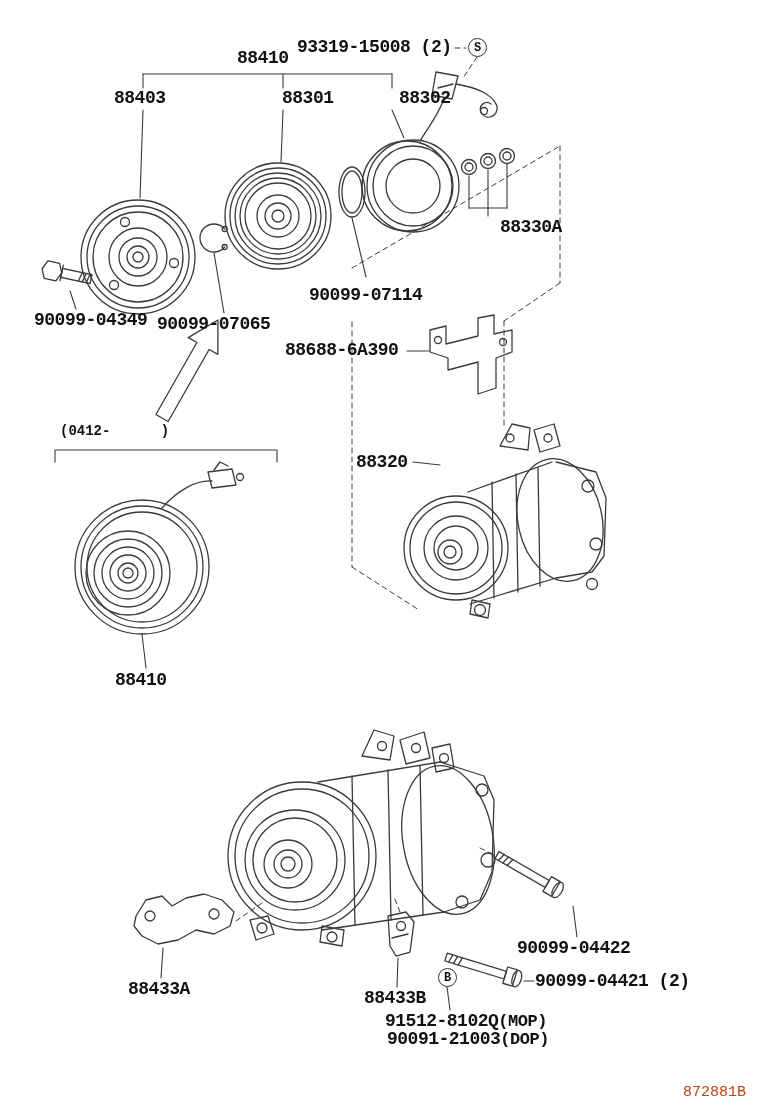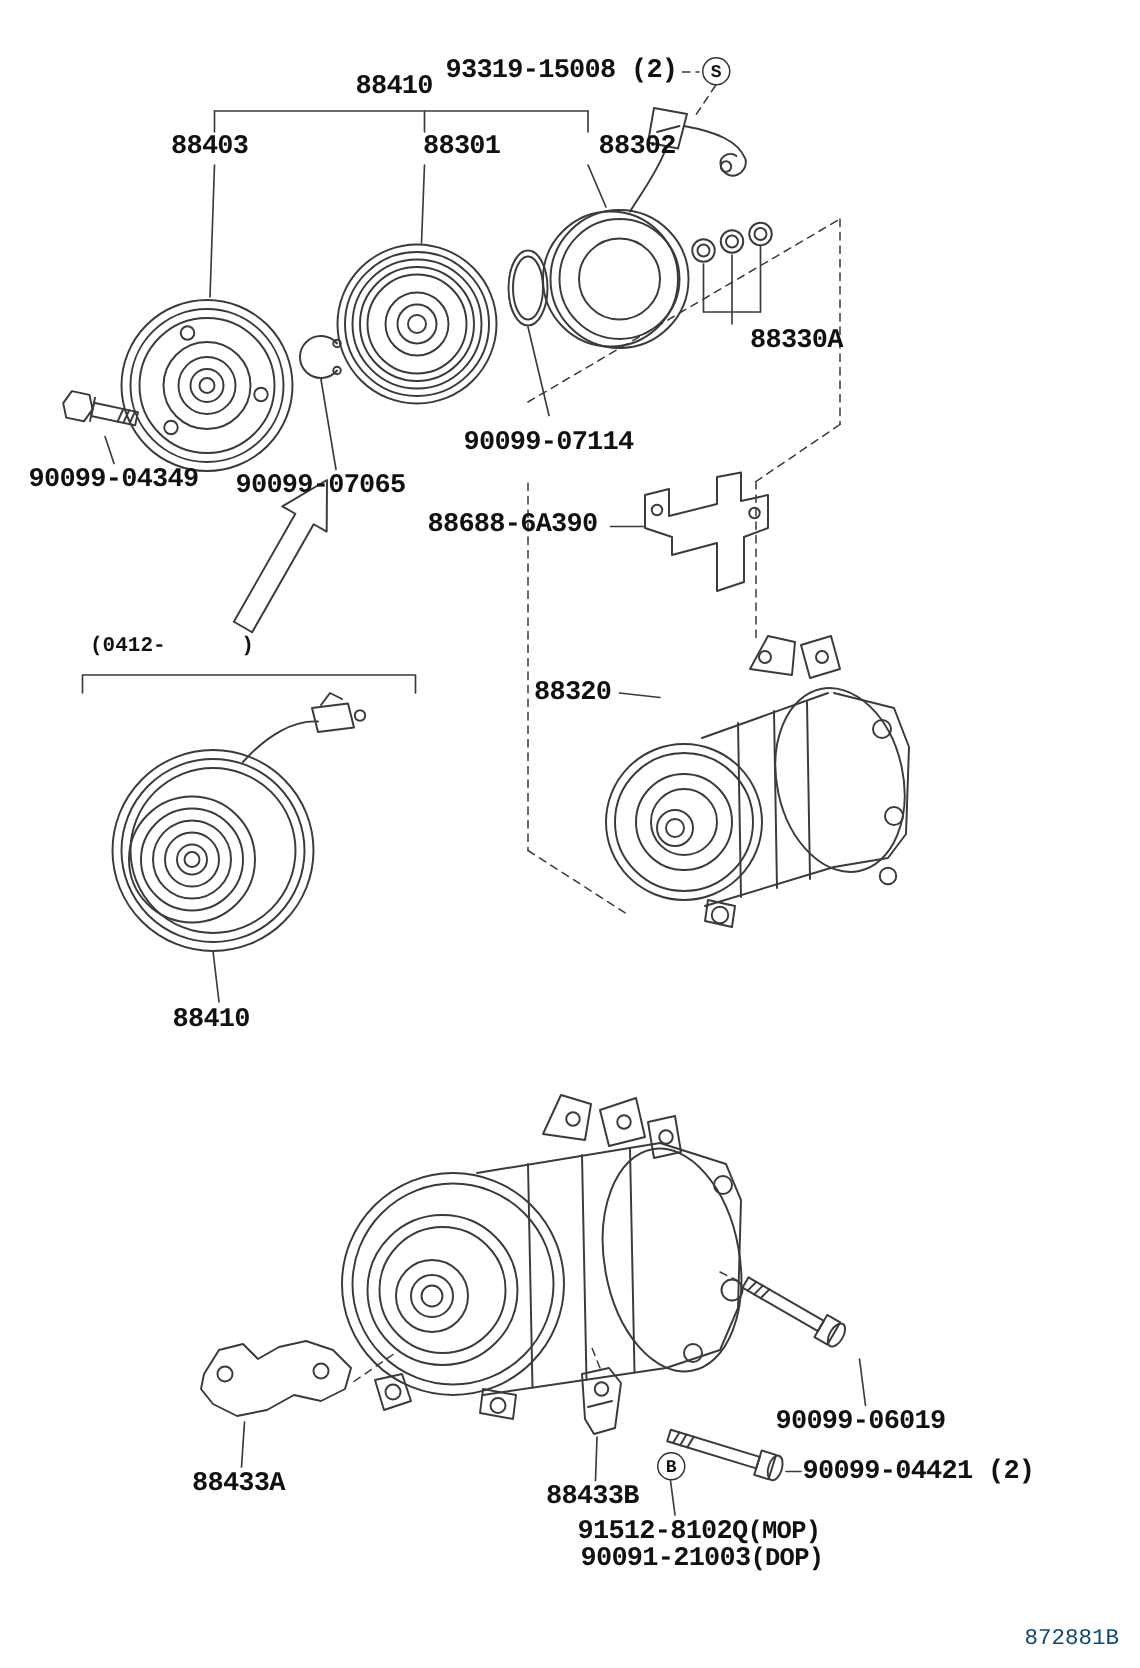--- a/index.html
+++ b/index.html
@@ -17,21 +17,21 @@
     line-height:1.1;
   }
   .lbl.small { font-size:14px; letter-spacing:0; }
   .suffix { font-size:17px; font-weight:bold; letter-spacing:-0.5px; }
   .marker {
     position:absolute; width:19px; height:19px;
     border:1.6px solid #333333; border-radius:50%;
     display:flex; align-items:center; justify-content:center;
     font-size:12px; font-weight:bold; color:#111111; background:#ffffff;
   }
-  .code { position:absolute; font-size:15px; font-weight:normal; color:#0c4a6e; letter-spacing:0; }
+  .code { position:absolute; font-size:15px; font-weight:normal; color:#c2410c; letter-spacing:0; }
 </style>
 </head>
 <body>
 
 <div class="canvas">
 
   <svg class="art" width="760" height="1112" viewBox="0 0 760 1112" fill="none" stroke="#3a3a3a" stroke-width="1.3" stroke-linecap="round" stroke-linejoin="round">
 
     <g stroke-width="1.1">
       <path d="M 143,74 L 392,74"></path>
@@ -259,28 +259,28 @@
 
   <div class="lbl" style="left:297px; top:38px;">93319-15008 (2)</div>
   <div class="marker" style="left:468px; top:38px;">S</div>
 
   <div class="lbl" style="left:237px; top:49px;">88410</div>
   <div class="lbl" style="left:114px; top:89px;">88403</div>
   <div class="lbl" style="left:254px; top:89px;margin-left:28px;">88301</div>
   <div class="lbl" style="left:363px; top:89px;margin-left:36px;">88302</div>
   <div class="lbl" style="left:456px; top:218px;margin-left:44px;">88330A</div>
   <div class="lbl" style="left:309px; top:286px;">90099-07114</div>
-  <div class="lbl" style="left:19px;  top:311px;">90099-04349</div>
+  <div class="lbl" style="left:34px;  top:311px;">90099-04349</div>
   <div class="lbl" style="left:157px; top:315px;">90099-07065</div>
   <div class="lbl" style="left:285px; top:341px;">88688-6A390</div>
   <div class="lbl" style="left:356px; top:453px;">88320</div>
   <div class="lbl small" style="left:60px; top:424px;text-align:center;">(0412-      )</div>
   <div class="lbl" style="left:115px; top:671px;">88410</div>
 
-  <div class="lbl" style="left:517px; top:939px;">90099-06019</div>
+  <div class="lbl" style="left:517px; top:939px;">90099-04422</div>
   <div class="lbl" style="left:128px; top:980px;">88433A</div>
   <div class="lbl" style="left:535px; top:972px;">90099-04421 (2)</div>
   <div class="lbl" style="left:364px; top:989px;">88433B</div>
   <div class="marker" style="left:438px; top:968px;">B</div>
 
   <div class="lbl" style="left:385px; top:1012px;"><span>91512-8102Q</span><span class="suffix">(MOP)</span></div>
   <div class="lbl" style="left:387px; top:1030px;"><span>90091-21003</span><span class="suffix">(DOP)</span></div>
 
   <div class="code" style="left:683px; top:1084px;">872881B</div>
 </div>

